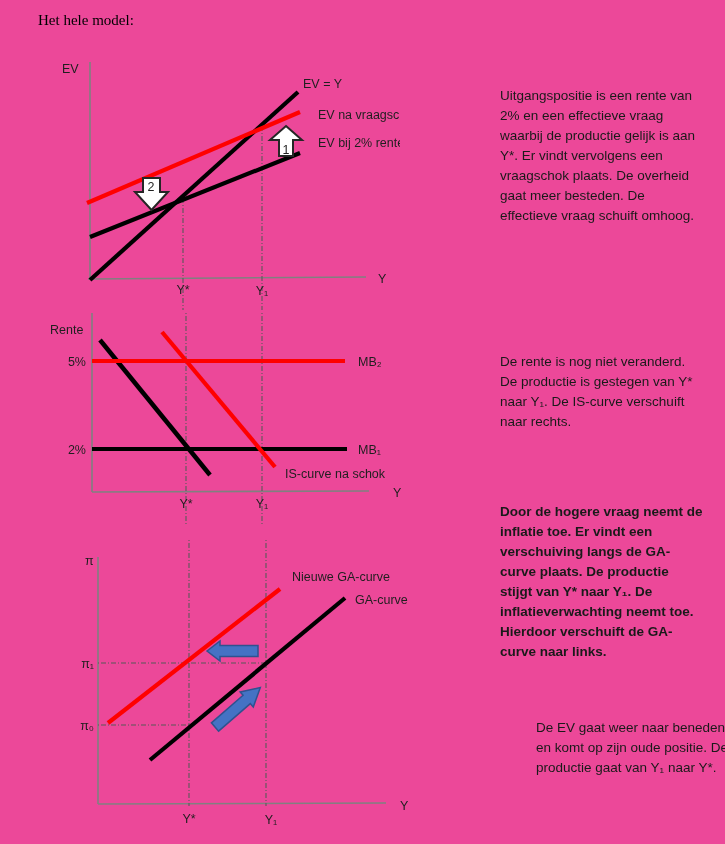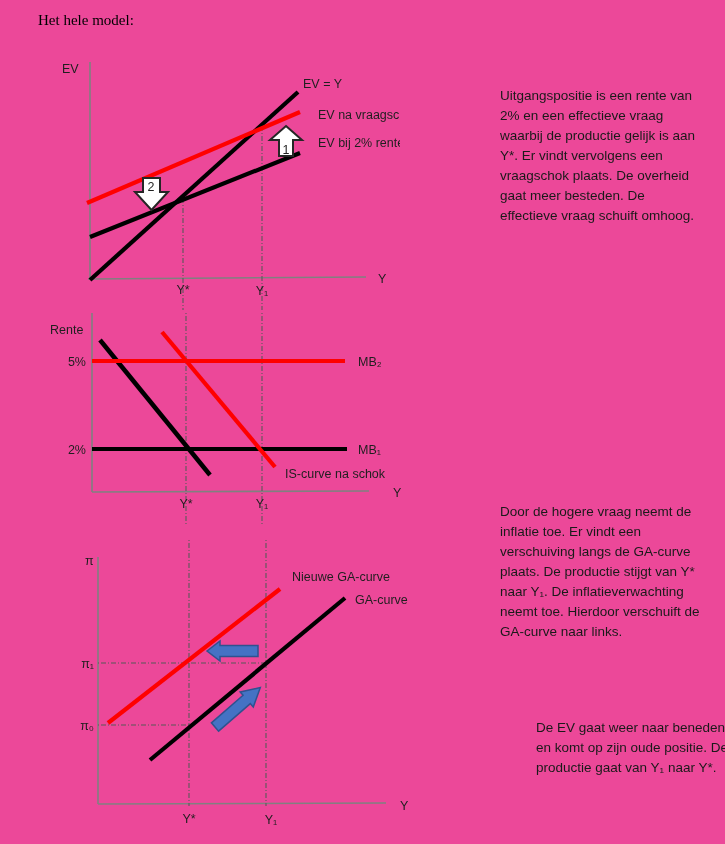--- a/index.html
+++ b/index.html
@@ -6,21 +6,21 @@
   #canvas{position:relative;width:725px;height:844px;background:#ec4899;overflow:hidden;
           font-family:"Liberation Sans","DejaVu Sans",sans-serif;color:#1f1f1f;}
   #title{position:absolute;left:38px;top:12px;font-family:"Liberation Serif","DejaVu Serif",serif;
          font-size:15px;color:#000;}
   .chart{position:absolute;}
   #ev-chart{left:50px;top:55px;}
   #rente-chart{left:45px;top:310px;}
   #ga-chart{left:45px;top:540px;}
   svg text{font-family:"Liberation Sans","DejaVu Sans",sans-serif;font-size:12.5px;fill:#1f1f1f;}
   .notes{position:absolute;left:500px;width:204px;font-size:13.5px;line-height:20px;color:#1a1a1a;}
-  #note-1{top:86px;} #note-2{top:352px;} #note-3{top:502px;} #note-4{top:650px;} #note-5{top:718px;margin-left:36px;}
+  #note-1{top:86px;} #note-2{top:352px;} #note-3{top:502px;font-weight:bold;} #note-4{top:650px;} #note-5{top:718px;margin-left:36px;}
 </style>
 </head>
 <body>
 
 <div id="canvas">
 
   <div id="title">Het hele model:</div>
 
   <svg id="ev-chart" class="chart" width="350" height="262" viewBox="0 0 350 262">
 
@@ -93,16 +93,17 @@
     <text x="49" y="128" text-anchor="end">π₁</text>
     <text x="49" y="190" text-anchor="end">π₀</text>
     <text x="247" y="41">Nieuwe GA-curve</text>
     <text x="310" y="64">GA-curve</text>
     <text x="355" y="270">Y</text>
     <text x="144" y="283" text-anchor="middle">Y*</text>
     <text x="226" y="284" text-anchor="middle">Y₁</text>
   </svg>
 
   <div id="note-1" class="notes">Uitgangspositie is een rente van 2% en een effectieve vraag waarbij de productie gelijk is aan Y*. Er vindt vervolgens een vraagschok plaats. De overheid gaat meer besteden. De effectieve vraag schuift omhoog.</div>
+  <div id="note-2" class="notes">De rente is nog niet veranderd. De productie is gestegen van Y* naar Y₁. De IS-curve verschuift naar rechts.</div>
   <div id="note-3" class="notes">Door de hogere vraag neemt de inflatie toe. Er vindt een verschuiving langs de GA-curve plaats. De productie stijgt van Y* naar Y₁. De inflatieverwachting neemt toe. Hierdoor verschuift de GA-curve naar links.</div>
   <div id="note-5" class="notes">De EV gaat weer naar beneden en komt op zijn oude positie. De productie gaat van Y₁ naar Y*.</div>
 
 </div>
 
 </body></html>

